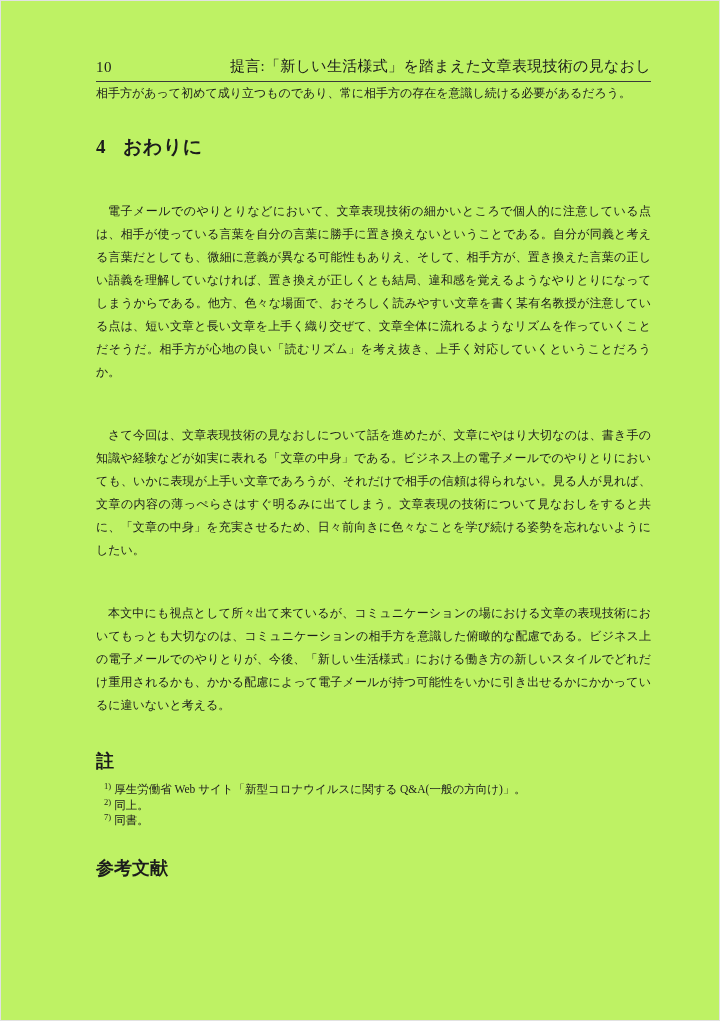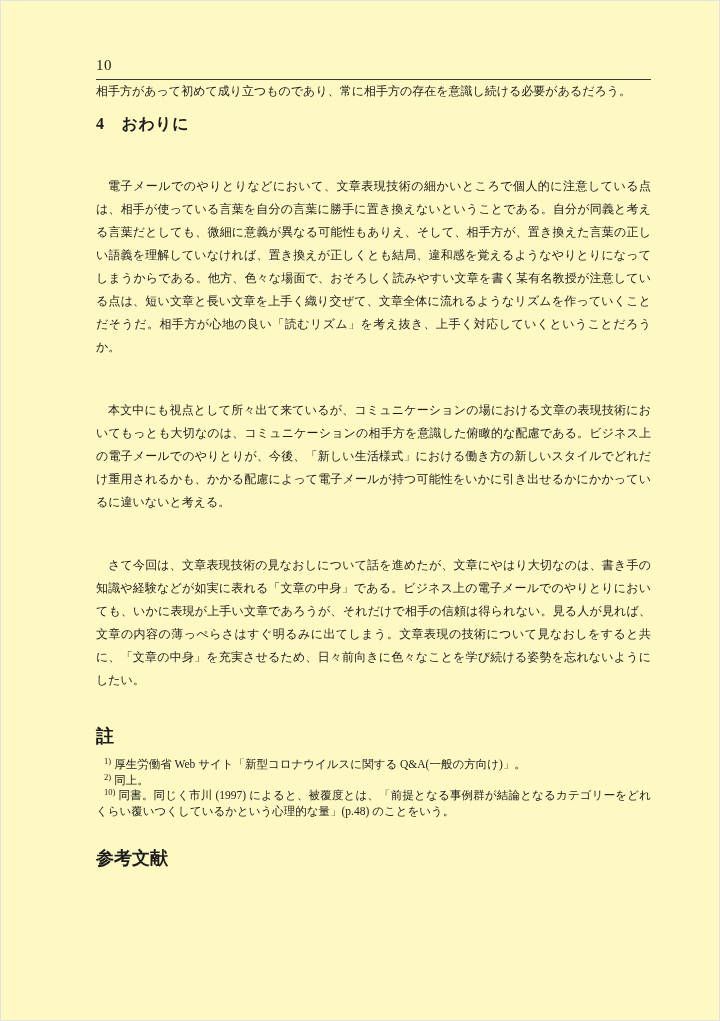--- a/index.html
+++ b/index.html
@@ -5,21 +5,21 @@
   html,body{margin:0;padding:0;}
   body{
     width:720px;height:1021px;
     background:#f6f6f6;
     font-family:"Liberation Serif","DejaVu Serif",serif;
     color:#1c1c1c;
     position:relative;
   }
   .page{
     position:absolute;inset:0;
-    background:#fef9c3;
+    background:#bef264;
     border:1px solid #e2e2e2;
     box-sizing:border-box;
     overflow:hidden;
   }
   .content{
     margin-left:95px;
     width:555px;
     padding-top:56px;
   }
   
@@ -37,25 +37,25 @@
   .cont-para{margin-top:30px;}
   p.body{
     font-size:12px;
     line-height:23px;
     text-align:justify;
     margin:0;
   }
   p.indent{text-indent:1em;margin-top:40px;}
   
   .section-heading{
-    margin-top:11px;
+    margin-top:29px;
     margin-bottom:13px;
     font-family:"Liberation Sans","DejaVu Sans",sans-serif;
     font-weight:bold;
-    font-size:16px;
+    font-size:19px;
     letter-spacing:.5px;
   }
   .section-heading .sec-num{
     font-family:"Liberation Serif","DejaVu Serif",serif;
     margin-right:17px;
   }
   
   .notes-heading{
     margin-top:32px;
     margin-bottom:9px;
@@ -85,36 +85,37 @@
   }
 </style>
 </head>
 <body>
 
 <div class="page">
   <div class="content">
 
     <div class="running-header">
       <span class="page-number">10</span>
+      <span class="running-title">提言:「新しい生活様式」を踏まえた文章表現技術の見なおし</span>
     </div>
 
     <p class="body cont-para">相手方があって初めて成り立つものであり、常に相手方の存在を意識し続ける必要があるだろう。</p>
 
     <div class="section-heading">
       <span class="sec-num">4</span><span>おわりに</span>
     </div>
 
     <p class="body indent">電子メールでのやりとりなどにおいて、文章表現技術の細かいところで個人的に注意している点は、相手が使っている言葉を自分の言葉に勝手に置き換えないということである。自分が同義と考える言葉だとしても、微細に意義が異なる可能性もありえ、そして、相手方が、置き換えた言葉の正しい語義を理解していなければ、置き換えが正しくとも結局、違和感を覚えるようなやりとりになってしまうからである。他方、色々な場面で、おそろしく読みやすい文章を書く某有名教授が注意している点は、短い文章と長い文章を上手く織り交ぜて、文章全体に流れるようなリズムを作っていくことだそうだ。相手方が心地の良い「読むリズム」を考え抜き、上手く対応していくということだろうか。</p>
+    <p class="body indent">さて今回は、文章表現技術の見なおしについて話を進めたが、文章にやはり大切なのは、書き手の知識や経験などが如実に表れる「文章の中身」である。ビジネス上の電子メールでのやりとりにおいても、いかに表現が上手い文章であろうが、それだけで相手の信頼は得られない。見る人が見れば、文章の内容の薄っぺらさはすぐ明るみに出てしまう。文章表現の技術について見なおしをすると共に、「文章の中身」を充実させるため、日々前向きに色々なことを学び続ける姿勢を忘れないようにしたい。</p>
     <p class="body indent">本文中にも視点として所々出て来ているが、コミュニケーションの場における文章の表現技術においてもっとも大切なのは、コミュニケーションの相手方を意識した俯瞰的な配慮である。ビジネス上の電子メールでのやりとりが、今後、「新しい生活様式」における働き方の新しいスタイルでどれだけ重用されるかも、かかる配慮によって電子メールが持つ可能性をいかに引き出せるかにかかっているに違いないと考える。</p>
-    <p class="body indent">さて今回は、文章表現技術の見なおしについて話を進めたが、文章にやはり大切なのは、書き手の知識や経験などが如実に表れる「文章の中身」である。ビジネス上の電子メールでのやりとりにおいても、いかに表現が上手い文章であろうが、それだけで相手の信頼は得られない。見る人が見れば、文章の内容の薄っぺらさはすぐ明るみに出てしまう。文章表現の技術について見なおしをすると共に、「文章の中身」を充実させるため、日々前向きに色々なことを学び続ける姿勢を忘れないようにしたい。</p>
 
     <div class="notes-heading">註</div>
 
     <div class="notes">
       <div class="note"><sup>1)</sup><span>厚生労働省 Web サイト「新型コロナウイルスに関する Q&amp;A(一般の方向け)」。</span></div>
       <div class="note"><sup>2)</sup><span>同上。</span></div>
-      <div class="note"><sup>10)</sup><span>同書。同じく市川 (1997) によると、被覆度とは、「前提となる事例群が結論となるカテゴリーをどれくらい覆いつくしているかという心理的な量」(p.48) のことをいう。</span></div>
+      <div class="note"><sup>7)</sup><span>同書。</span></div>
     </div>
 
     <div class="refs-heading">参考文献</div>
 
   </div>
 </div>
 
 </body></html>

